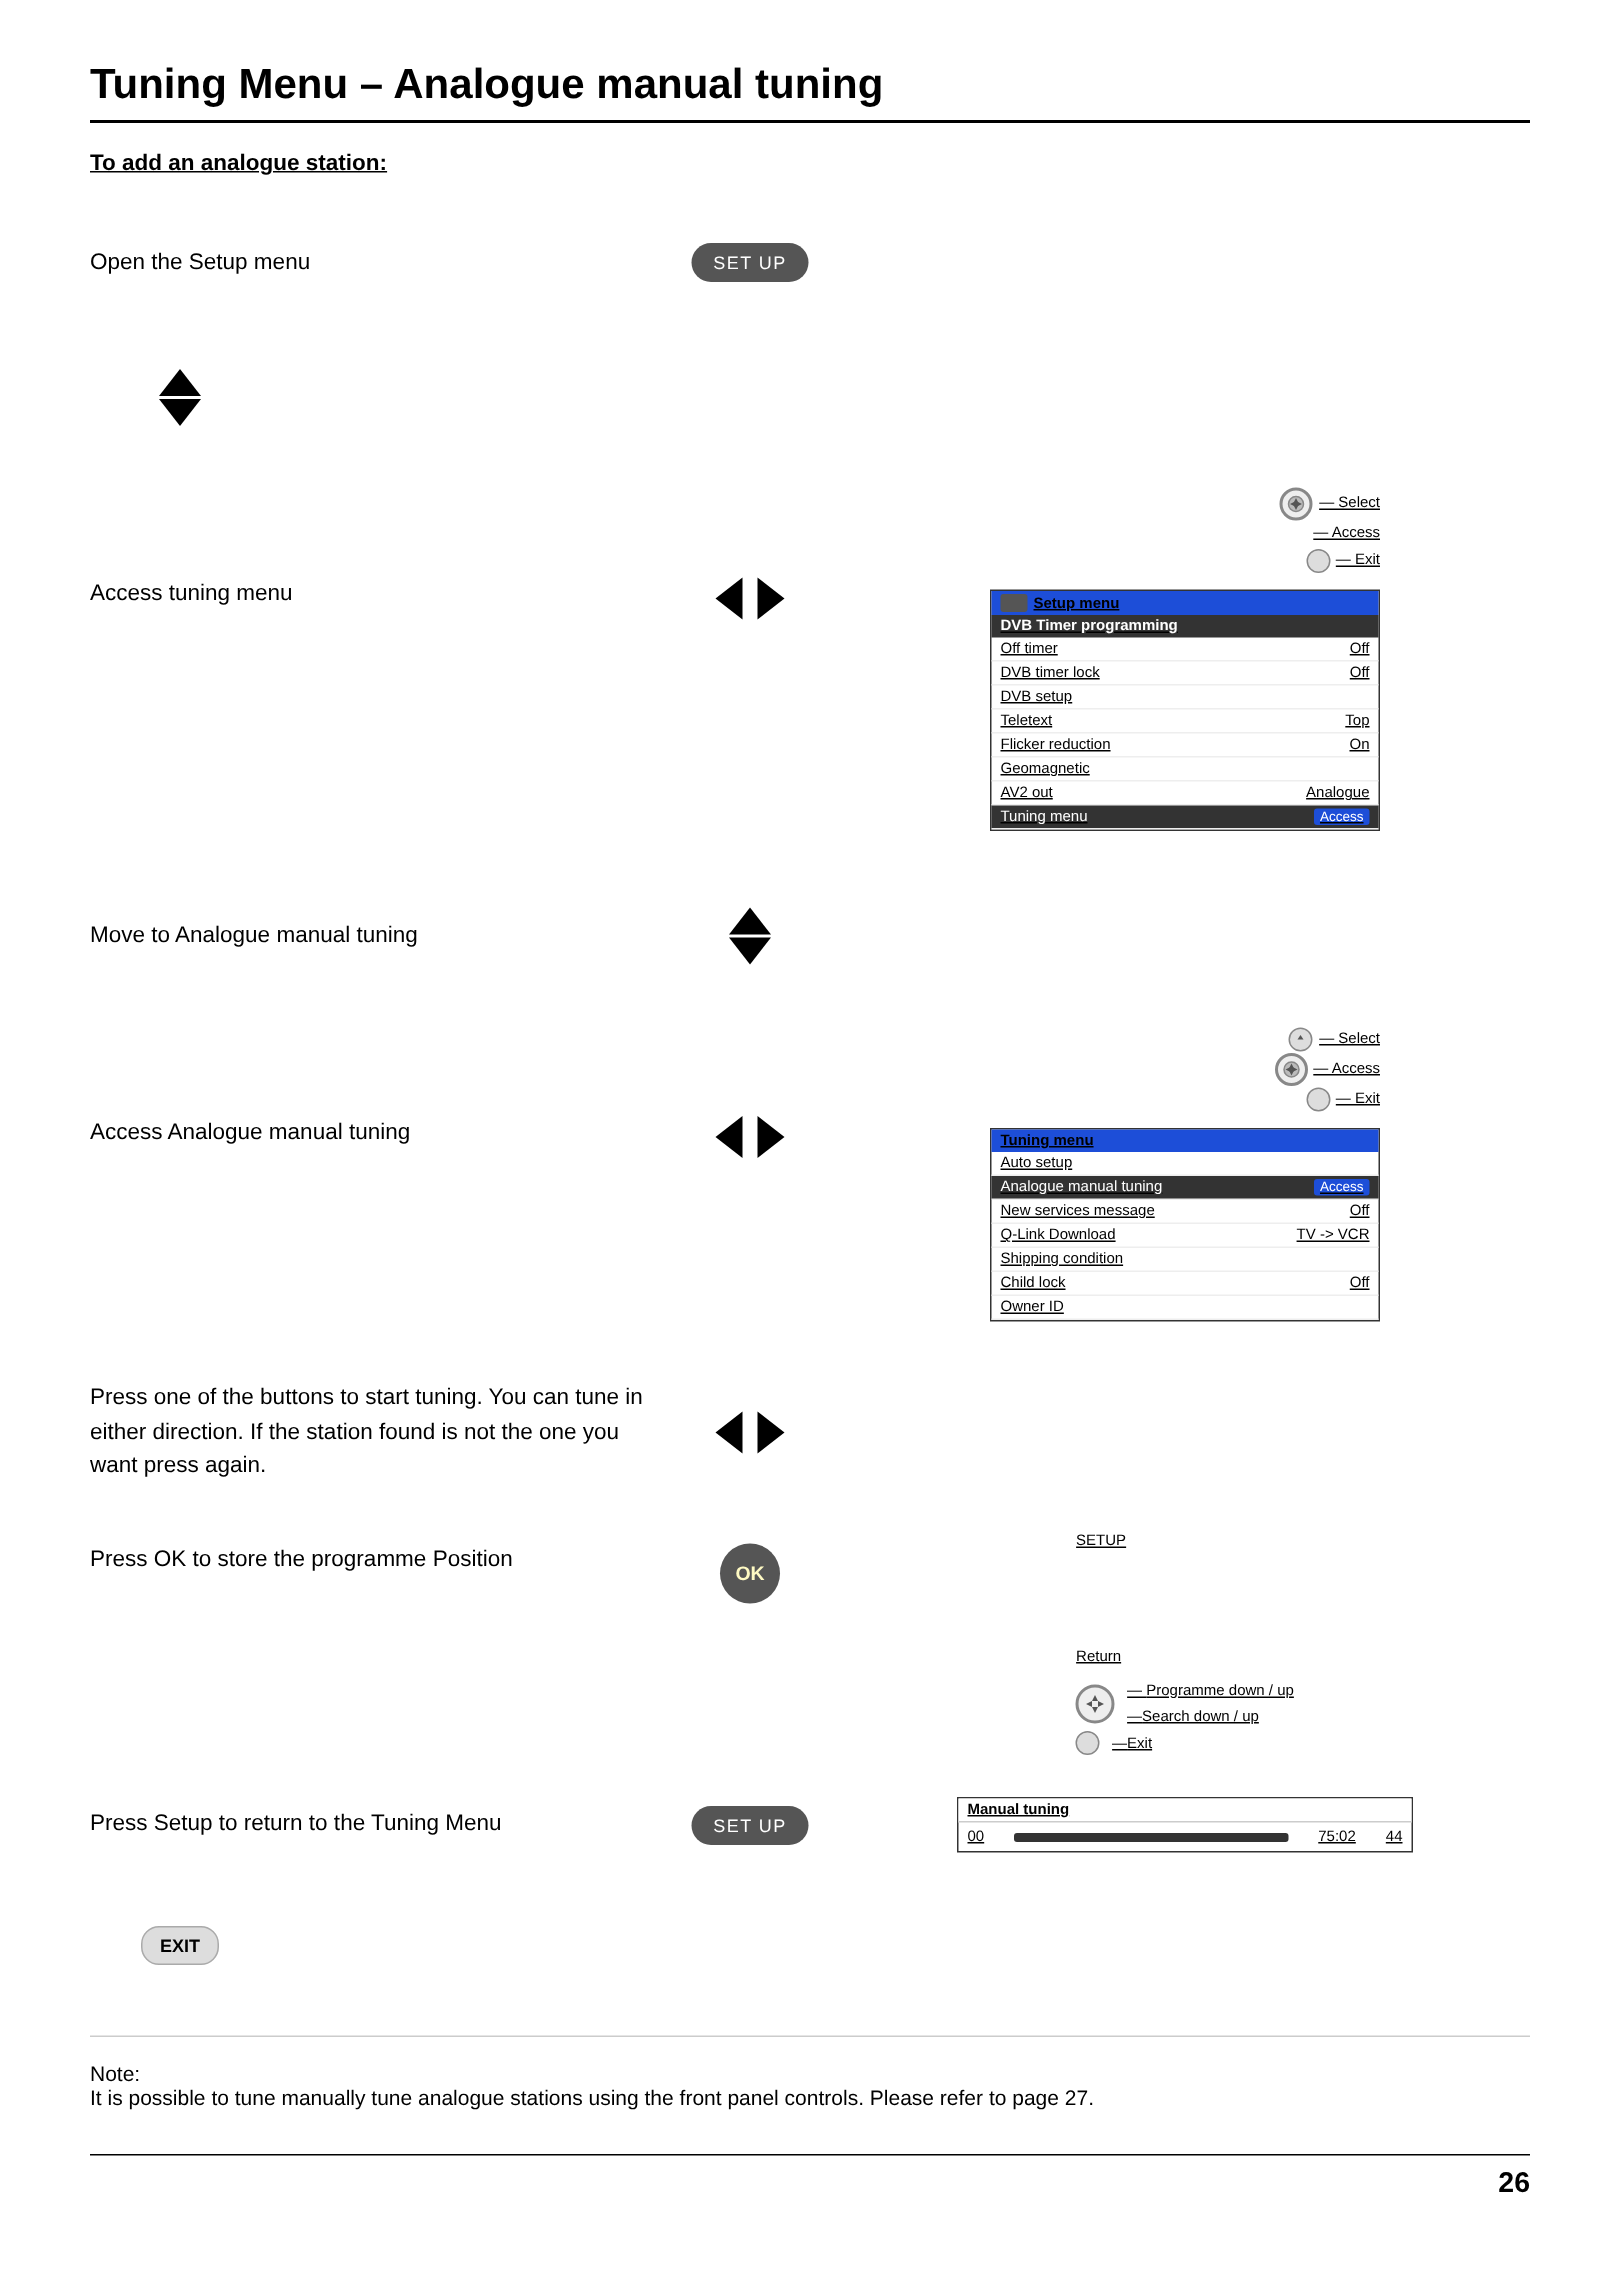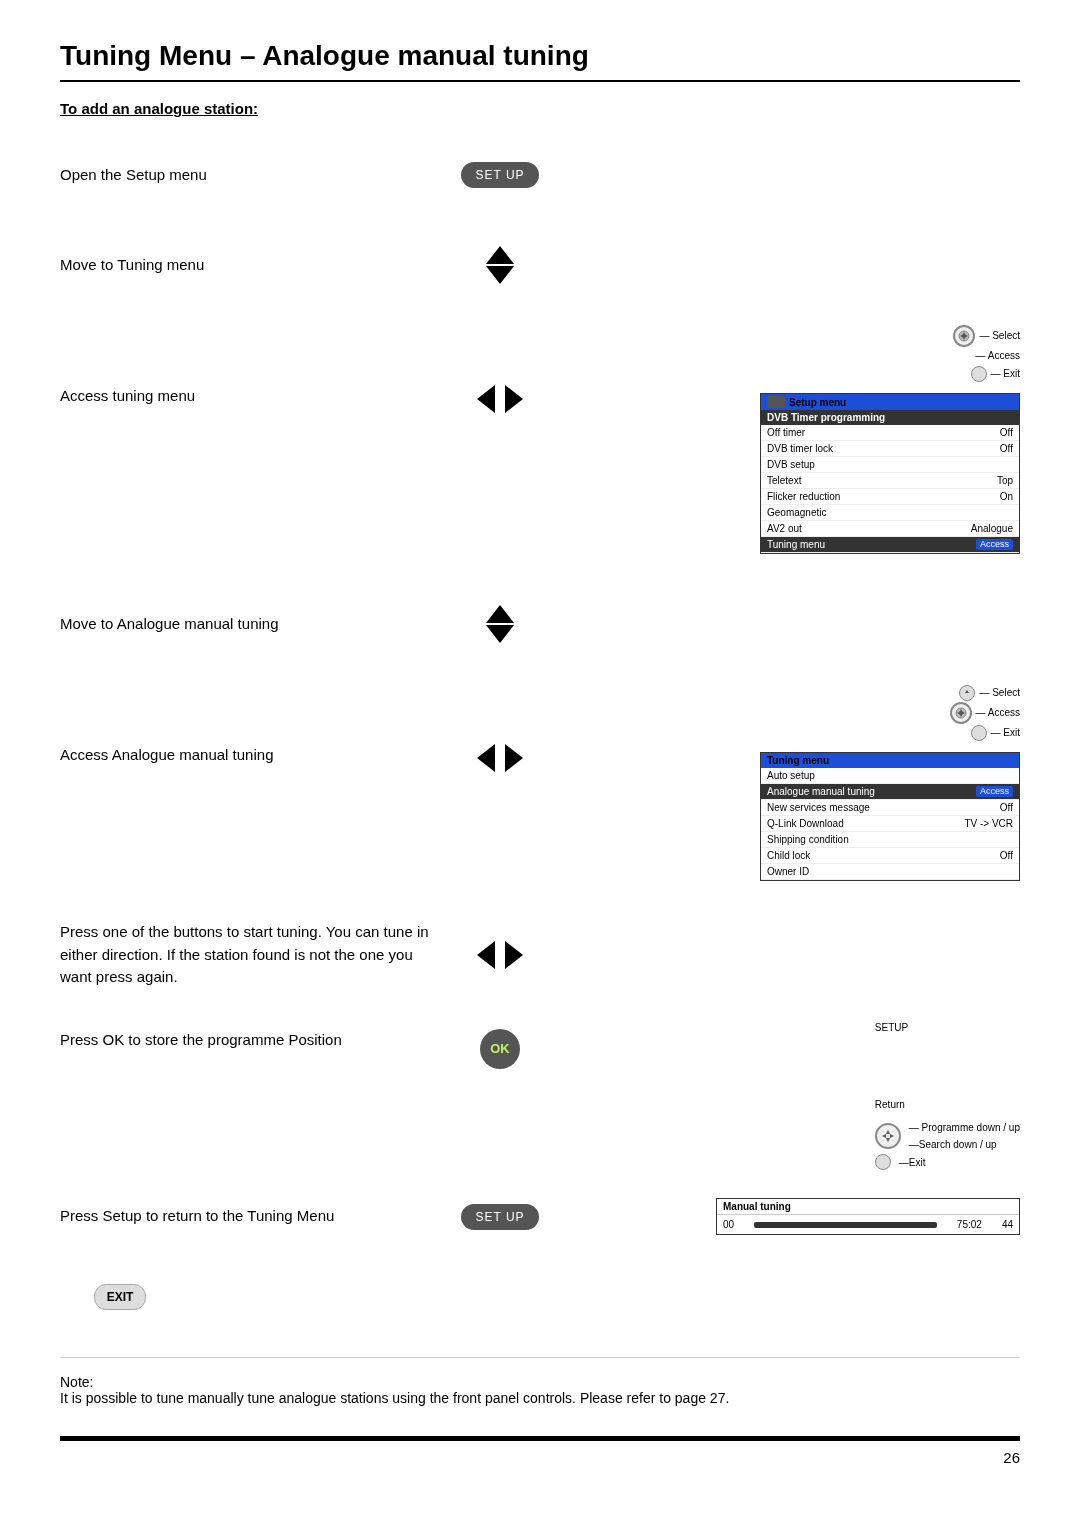--- a/index.html
+++ b/index.html
@@ -41,21 +41,22 @@
       width: 120px;
       flex-shrink: 0;
       display: flex;
       align-items: center;
       justify-content: center;
     }
     .step-diagram {
       flex: 1;
       display: flex;
       align-items: flex-start;
-      justify-content: flex-end;
+      justify-content: center;
+      text-decoration: underline;
     }
     
     .btn-setup {
       background: #555;
       color: #ffffff;
       border-radius: 20px;
       padding: 6px 14px;
       font-size: 12px;
       font-weight: normal;
       letter-spacing: 1px;
@@ -84,21 +85,21 @@
     .arrow-left, .arrow-right {
       width: 0; height: 0;
       border-top: 14px solid transparent;
       border-bottom: 14px solid transparent;
     }
     .arrow-left { border-right: 18px solid #000; }
     .arrow-right { border-left: 18px solid #000; }
     
     .btn-ok {
       background: #555;
-      color: #bef264;
+      color: #fef9c3;
       border-radius: 50%;
       width: 40px;
       height: 40px;
       display: flex;
       align-items: center;
       justify-content: center;
       font-size: 13px;
       font-weight: bold;
     }
     
@@ -206,41 +207,41 @@
     }
     .note-section {
       margin-top: 30px;
       font-size: 14px;
       border-top: 1px solid #ccc;
       padding-top: 16px;
     }
     .page-number {
       text-align: right;
       margin-top: 30px;
-      font-size: 15px;
-      border-top: 5px solid #000000;
+      font-size: 19px;
+      border-top: 1px solid #000000;
       padding-top: 8px;
+      font-weight: bold;
     }
   </style>
 </head>
 <body>
 
 <h1>Tuning Menu – Analogue manual tuning</h1>
 <div class="subtitle">To add an analogue station:</div>
 
 <div class="step-row">
   <div class="step-text">Open the Setup menu</div>
   <div class="step-icon">
     <div class="btn-setup">SET UP</div>
   </div>
   <div class="step-diagram"></div>
 </div>
 
 <div class="step-row">
-  <div class="step-text">Move to Tuning menu</div>
   <div class="step-icon">
     <div class="arrow-updown">
       <div class="arrow-up"></div>
       <div class="arrow-down"></div>
     </div>
   </div>
   <div class="step-diagram"></div>
 </div>
 
 <div class="step-row" style="align-items: flex-start; margin-bottom: 40px;">

